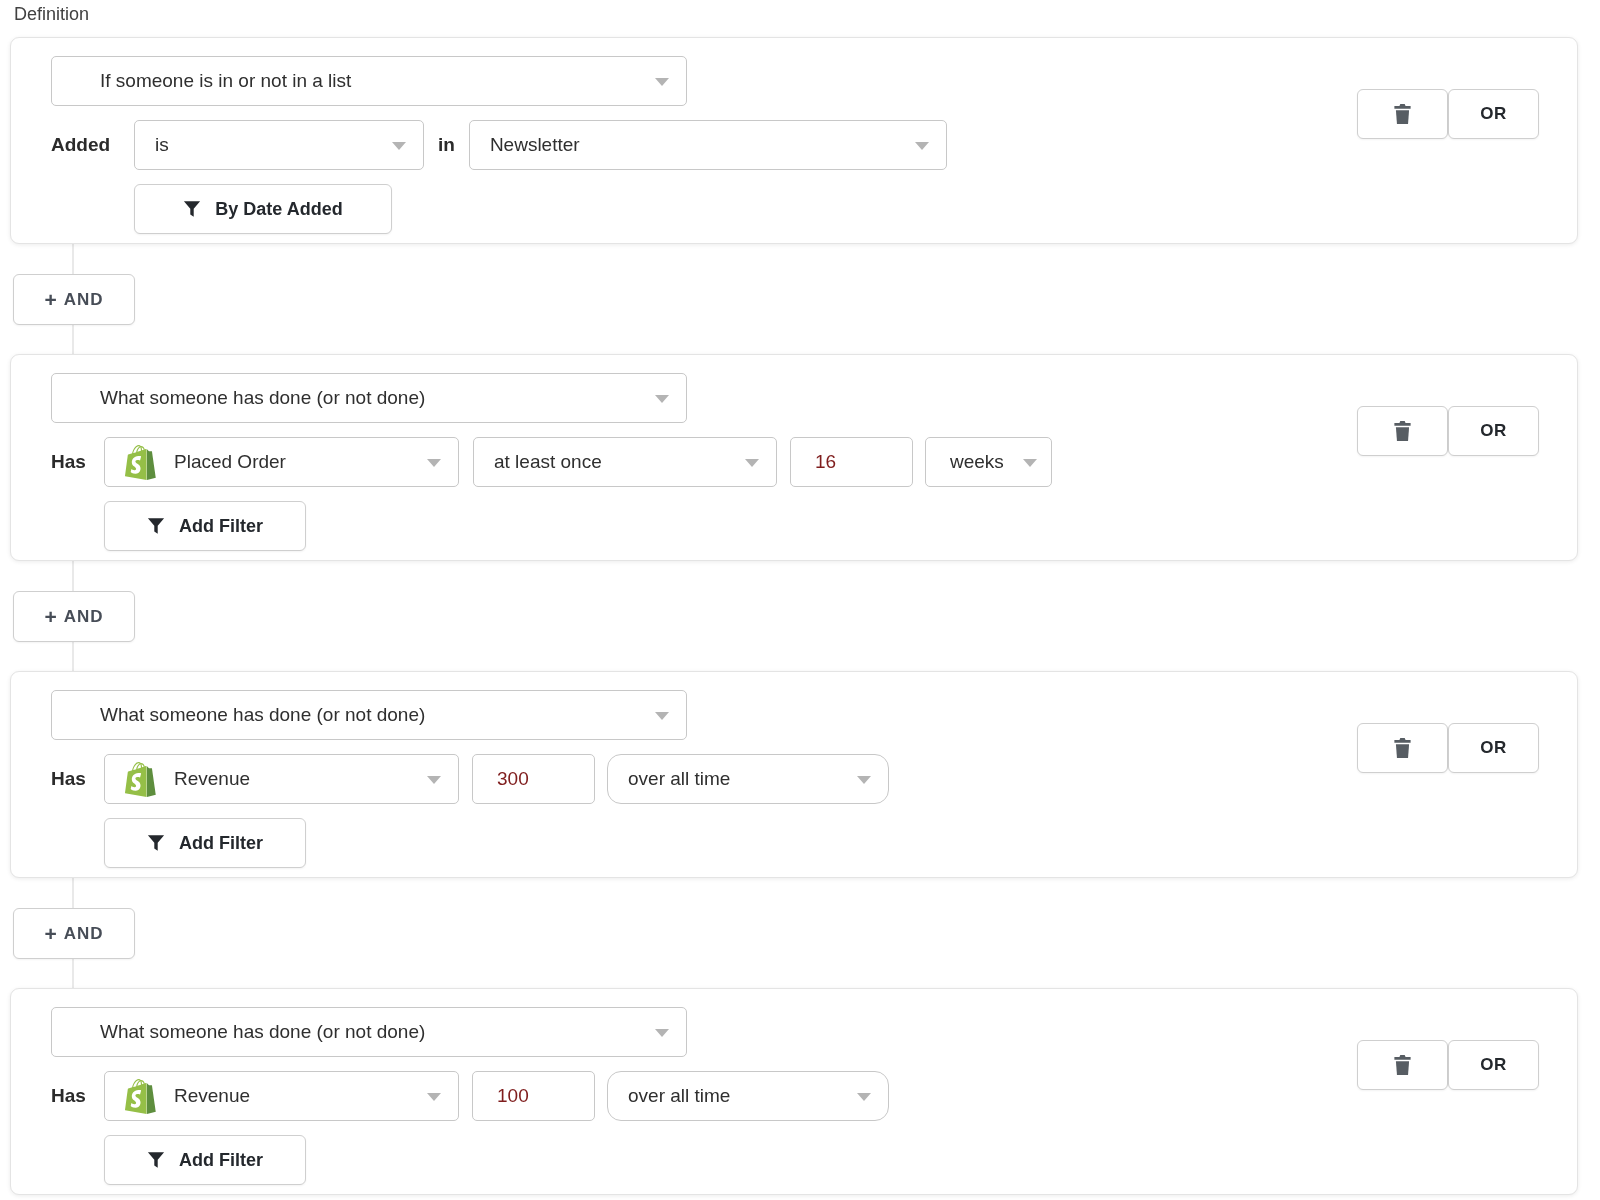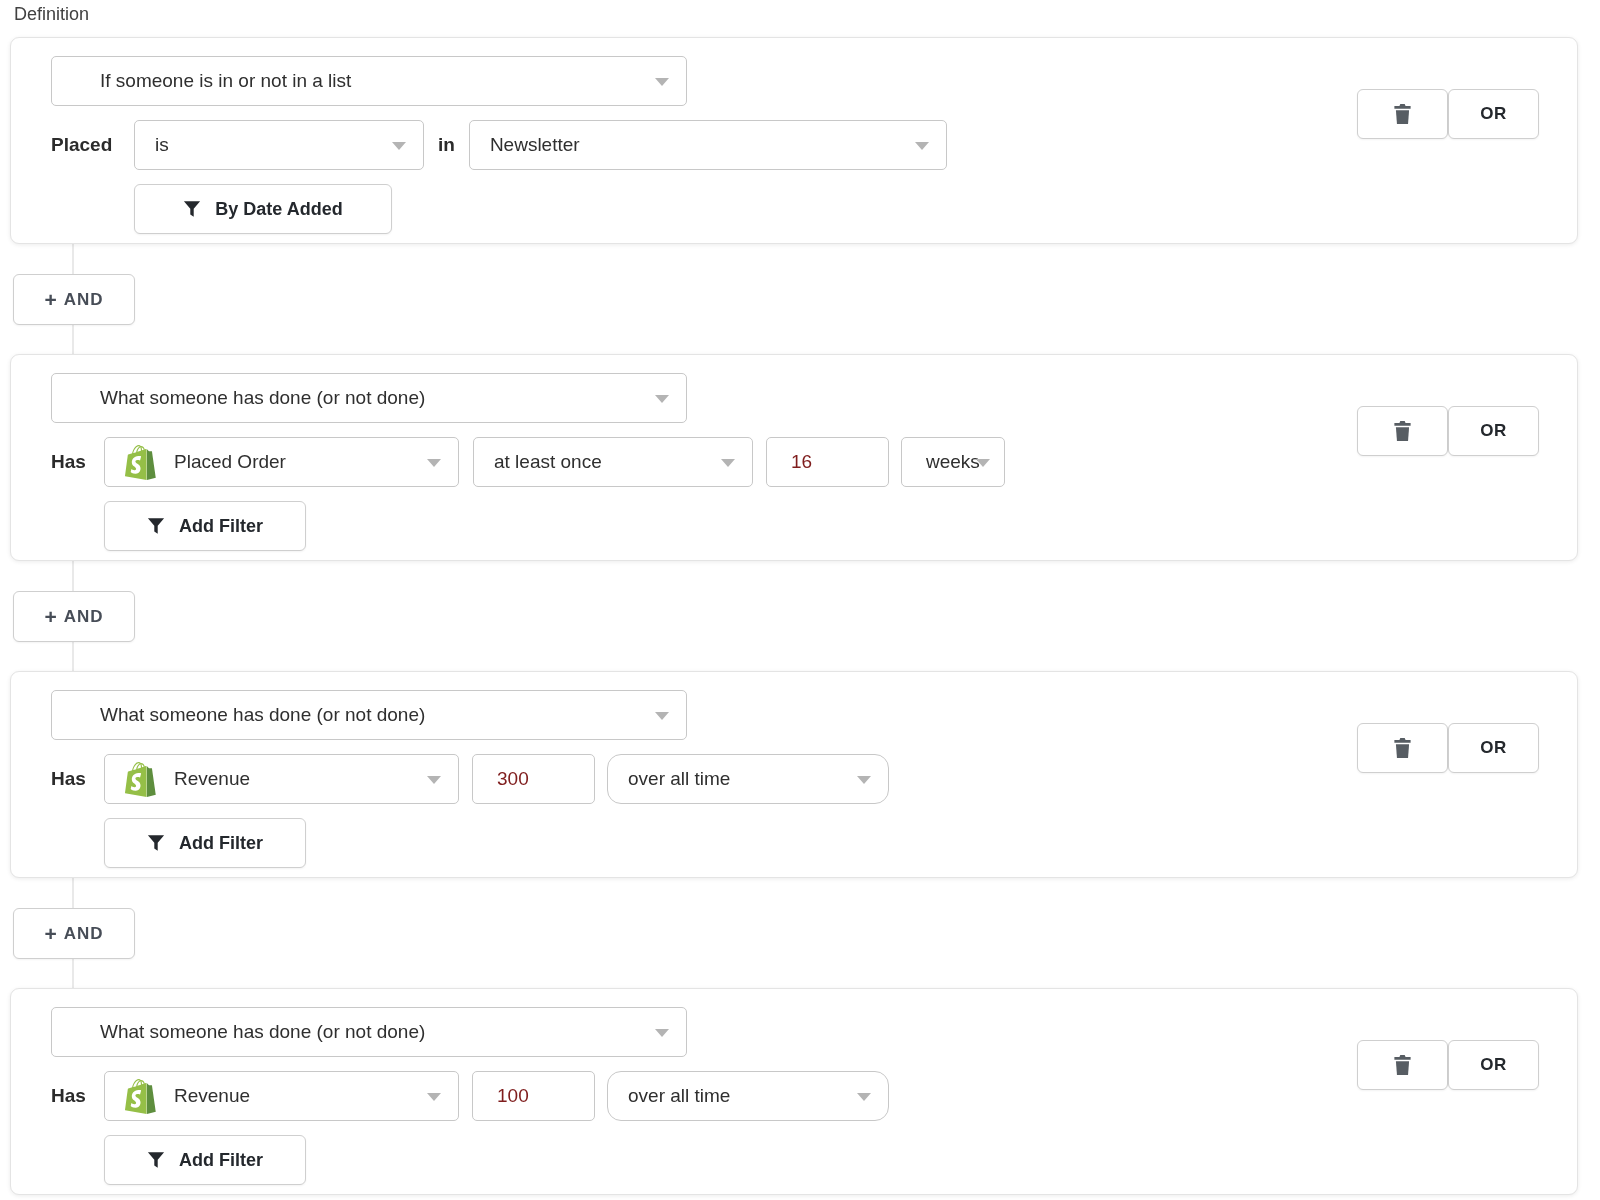--- a/index.html
+++ b/index.html
@@ -62,25 +62,25 @@
     position: absolute; right: 17px; top: 50%; margin-top: -3px;
     width: 0; height: 0;
     border-left: 7px solid transparent;
     border-right: 7px solid transparent;
     border-top: 8px solid #b4b4b4;
   }
   .w636 { width: 636px; padding-left: 48px; }
   .w290 { width: 290px; }
   .w478 { width: 478px; }
   .w355 { width: 355px; }
-  .w280 { width: 280px; }
+  .w280 { width: 304px; }
   .w285 { width: 285px; margin-left: 25px; }
   .w293 { width: 293px; }
   .w282 { width: 282px; border-radius: 14px; }
-  .w127 { width: 104px; padding-right: 36px; padding-left: 24px; }
+  .w127 { width: 127px; padding-right: 36px; padding-left: 24px; }
   .w127 .caret { right: 14px; }
 
   .value-input {
     width: 123px; height: 50px;
     margin: 0 12px 0 13px;
     border: 1px solid #c8c8c8;
     border-radius: 5px;
     padding: 0 10px 0 24px;
     font-size: 19px;
     color: #7f1d1d;
@@ -163,21 +163,21 @@
     
     <section class="card">
       <div class="card-main">
         <div class="row">
           <div class="select w636">
             <span>If someone is in or not in a list</span>
             <span class="caret"></span>
           </div>
         </div>
         <div class="row">
-          <span class="row-label label-person">Placed</span>
+          <span class="row-label label-person">Added</span>
           <div class="select w290">
             <span>is</span>
             <span class="caret"></span>
           </div>
           <span class="row-label label-in">in</span>
           <div class="select w478">
             <span>Newsletter</span>
             <span class="caret"></span>
           </div>
         </div>

